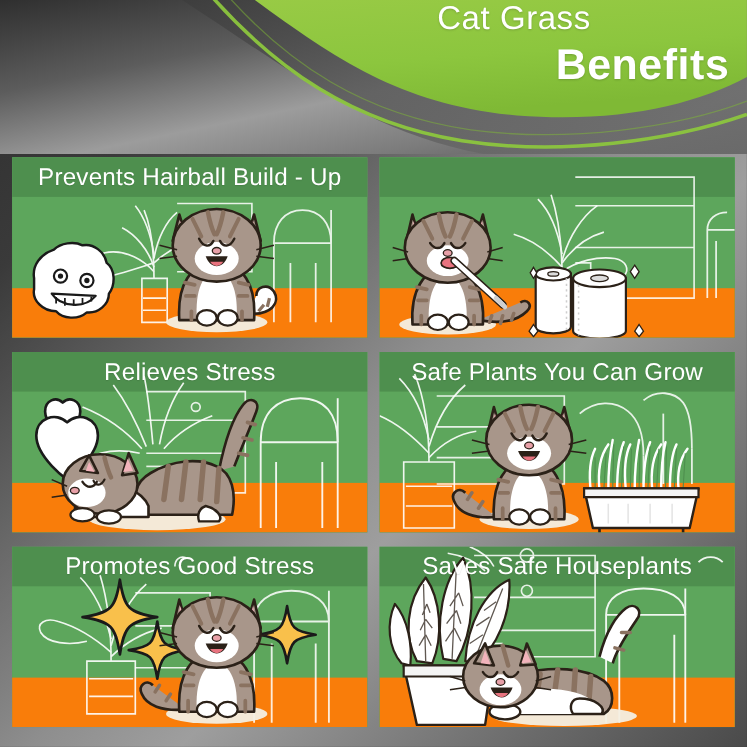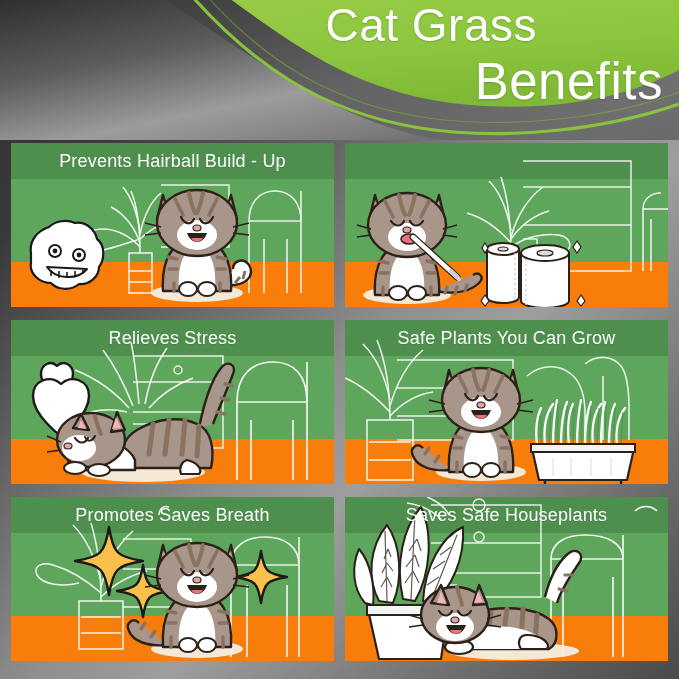--- a/index.html
+++ b/index.html
@@ -12,45 +12,46 @@
   }
 
   
   #header{position:absolute;left:0;top:0;width:679px;height:140px;overflow:hidden;}
   #header .hdr-svg{position:absolute;left:0;top:0;}
   #header .title-wrap{
     position:absolute;right:14px;top:2px;width:420px;text-align:right;
     color:#ffffff;line-height:1.0;
   }
   .title-line1{
-    font-size:46px;letter-spacing:.5px;display:block;padding-right:128px;
+    font-size:30px;letter-spacing:.5px;display:block;padding-right:128px;
     text-shadow:0 1px 2px rgba(0,0,0,.18);
   }
   .title-line2{
-    font-size:51px;letter-spacing:.5px;display:block;margin-top:8px;padding-right:2px;
+    font-size:39px;letter-spacing:.5px;display:block;margin-top:8px;padding-right:2px;
     text-shadow:0 1px 2px rgba(0,0,0,.18);
+    font-weight:bold;
   }
 
   
   #grid{
     position:absolute;left:11px;top:143px;width:657px;height:518px;
     display:grid;grid-template-columns:323px 323px;grid-template-rows:164px 164px 164px;
     gap:13px 11px;
   }
 
   .panel{position:relative;overflow:hidden;background:#5aa35a;}
   .panel .scene{position:absolute;inset:0;}
 
   .wall{position:absolute;left:0;top:0;width:100%;height:100%;background:#5da65c;}
   .titleband{position:absolute;left:0;top:0;width:100%;height:36px;background:#4e8f4e;}
   .floor{position:absolute;left:0;bottom:0;width:100%;height:45px;background:#f97d0a;}
   .panel-title{
     position:absolute;left:0;top:0;width:100%;height:36px;
     display:flex;align-items:center;justify-content:center;
-    color:#ffffff;font-size:18px;letter-spacing:.2px;z-index:9;
+    color:#ffffff;font-size:22px;letter-spacing:.2px;z-index:9;
     text-shadow:0 1px 1px rgba(0,0,0,.10);white-space:nowrap;
   }
   .art{position:absolute;left:0;top:0;width:323px;height:164px;z-index:5;}
   .bg-art{position:absolute;left:0;top:0;width:323px;height:164px;z-index:2;}
 </style>
 </head>
 <body>
 
 <div id="page">
 
@@ -470,21 +471,21 @@
             <ellipse cx="186" cy="90" rx="20" ry="15" fill="#ffffff"></ellipse>
             <path d="M170,72 C174,80 180,80 183,74" stroke="#2b2118" stroke-width="2.2" fill="none" stroke-linecap="round"></path>
             <path d="M202,72 C198,80 192,80 189,74" stroke="#2b2118" stroke-width="2.2" fill="none" stroke-linecap="round"></path>
             <ellipse cx="186" cy="83" rx="4" ry="3" fill="#e8a0a8" stroke="#2b2118" stroke-width="1.2"></ellipse>
             <path d="M176,88 C180,100 192,100 196,88 Z" fill="#2b2118"></path>
             <path d="M180,93 C183,98 189,98 192,93 Z" fill="#e8737f"></path>
             <path d="M150,82 L134,78 M150,88 L134,90 M222,82 L238,78 M222,88 L238,90" stroke="#2b2118" stroke-width="1.4" fill="none"></path>
           </g>
         </svg>
 
-        <div class="panel-title">Promotes Saves Breath</div>
+        <div class="panel-title">Promotes Good Stress</div>
       </div>
     </div>
 
     <div class="panel">
       <div class="scene">
         <div class="wall"></div>
         <div class="floor"></div>
         <div class="titleband"></div>
         <svg class="bg-art" viewBox="0 0 323 164">
           <g fill="none" stroke="#ffffff" stroke-width="1.5" opacity="0.85">

